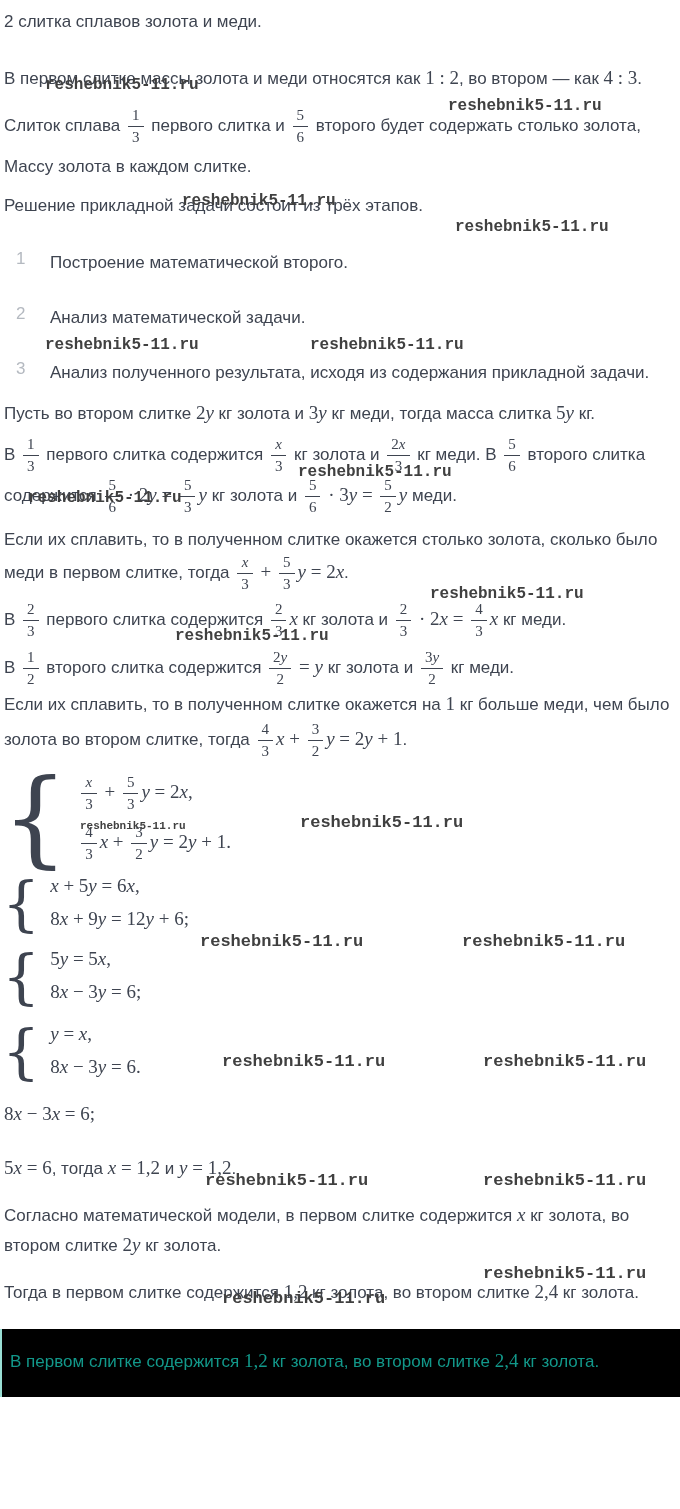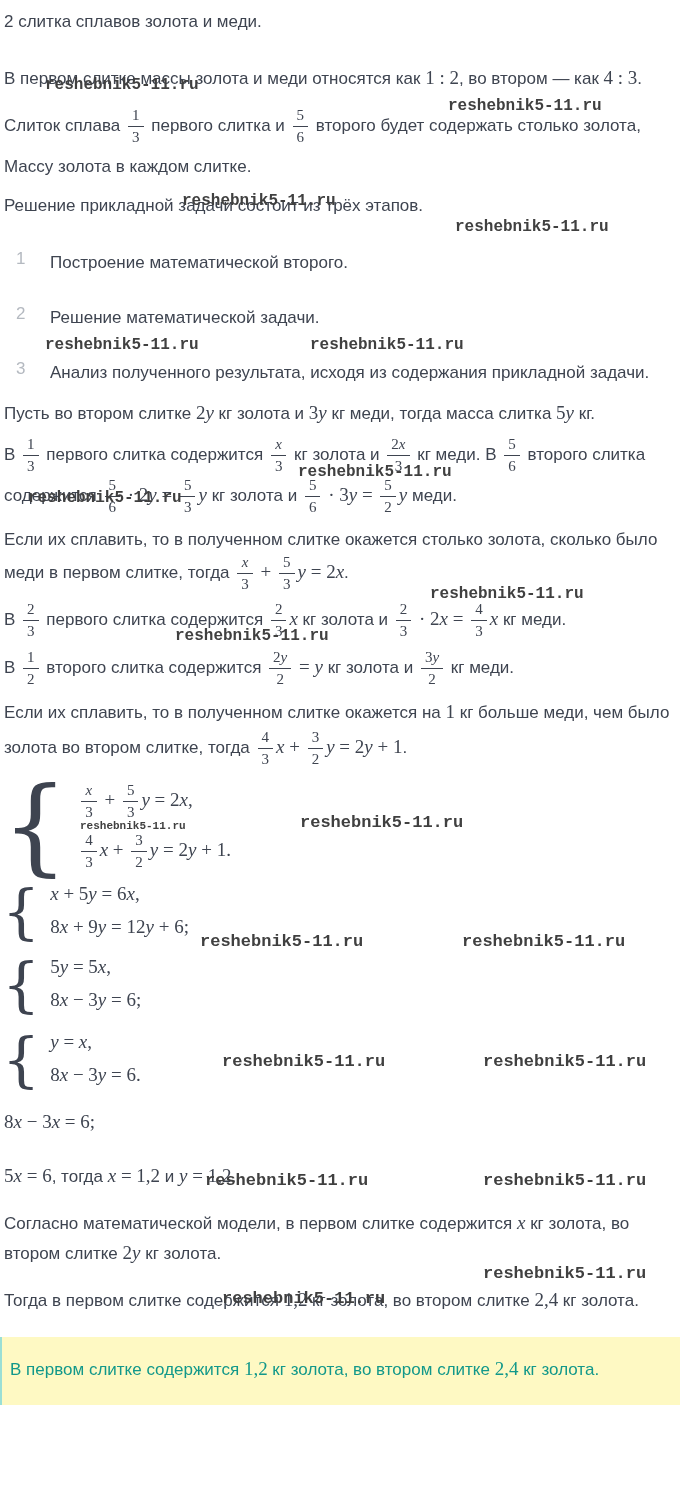--- a/index.html
+++ b/index.html
@@ -31,21 +31,21 @@
   .system{display:flex;align-items:center;margin-top:8px;padding-left:2px;}
   .brace{font-family:"DejaVu Serif","Liberation Serif",serif;font-weight:400;line-height:0.9;margin-right:10px;color:#3e4450;}
   .system.short .brace{font-size:60px;}
   .system.tall .brace{font-size:104px;}
   .sys-lines{display:flex;flex-direction:column;}
   .sys-line{line-height:1.5;}
   .system.short .sys-line{margin:2px 0;}
   .system.tall .sys-line{margin:4px 0;}
   .answer{
     margin-top:22px;
-    background:#fef9c3;
+    background:#000000;
     color:#12988a;
     border-left:2px solid #9adfd5;
     padding:14px 14px 18px 8px;
     line-height:1.9;
   }
   .wm{
     position:absolute;
     font-family:Liberation Mono, monospace;
     font-weight:700;font-size:16px;color:#404040;
     white-space:nowrap;
@@ -70,21 +70,21 @@
   <p class="para" style="margin-top:6px">Массу золота в каждом слитке.</p>
   <p class="para" style="margin-top:12px">Решение прикладной задачи состоит из трёх этапов.</p>
 
   <ol class="stages">
     <li class="stage">
       <span class="stage-num">1</span>
       <span class="stage-text">Построение математической второго.</span>
     </li>
     <li class="stage">
       <span class="stage-num">2</span>
-      <span class="stage-text">Решение математической задачи.</span>
+      <span class="stage-text">Анализ математической задачи.</span>
     </li>
     <li class="stage">
       <span class="stage-num">3</span>
       <span class="stage-text">Анализ полученного результата, исходя из содержания прикладной задачи.</span>
     </li>
   </ol>
 
   <p class="para" style="margin-top:10px">Пусть во втором слитке <span class="math">2<i>y</i></span> кг золота и <span class="math">3<i>y</i></span> кг меди, тогда масса слитка <span class="math">5<i>y</i></span> кг.</p>
   <p class="para" style="margin-top:6px">В <span class="frac">
         <span class="math num">1</span>
@@ -134,21 +134,21 @@
   <p class="para" style="margin-top:6px">В <span class="frac">
         <span class="math num">1</span>
         <span class="math den">2</span>
       </span> второго слитка содержится <span class="frac">
         <span class="math num">2<i>y</i></span>
         <span class="math den">2</span>
       </span><span class="math"> = <i>y</i></span> кг золота и <span class="frac">
         <span class="math num">3<i>y</i></span>
         <span class="math den">2</span>
       </span> кг меди.</p>
-  <p class="para" style="margin-top:8px">Если их сплавить, то в полученном слитке окажется на <span class="math">1</span> кг больше меди, чем было золота во втором слитке, тогда <span class="frac">
+  <p class="para" style="margin-top:0">Если их сплавить, то в полученном слитке окажется на <span class="math">1</span> кг больше меди, чем было золота во втором слитке, тогда <span class="frac">
         <span class="math num">4</span>
         <span class="math den">3</span>
       </span><span class="math"><i>x</i> + </span><span class="frac">
         <span class="math num">3</span>
         <span class="math den">2</span>
       </span><span class="math"><i>y</i> = 2<i>y</i> + 1</span>.</p>
 
   <div class="system tall">
     <span class="brace">{</span>
     <div class="sys-lines">

